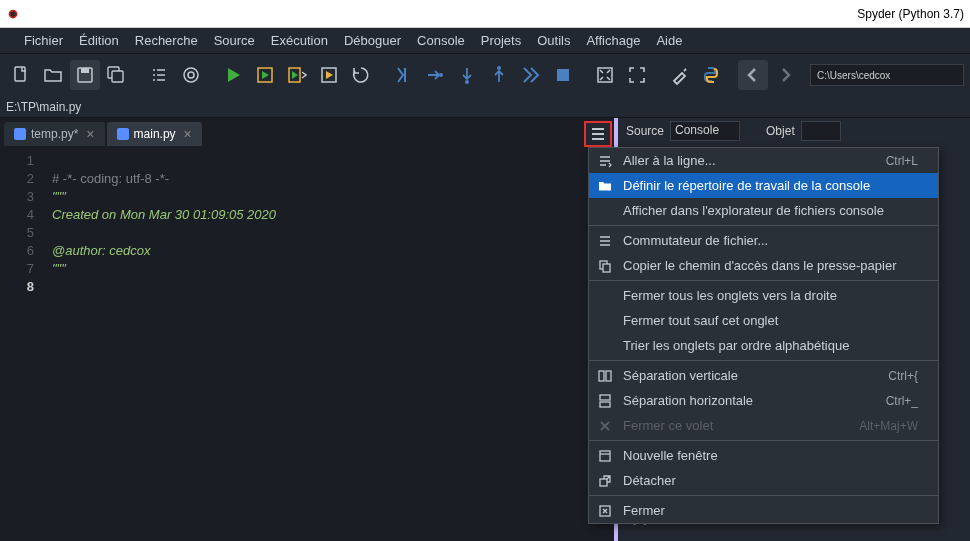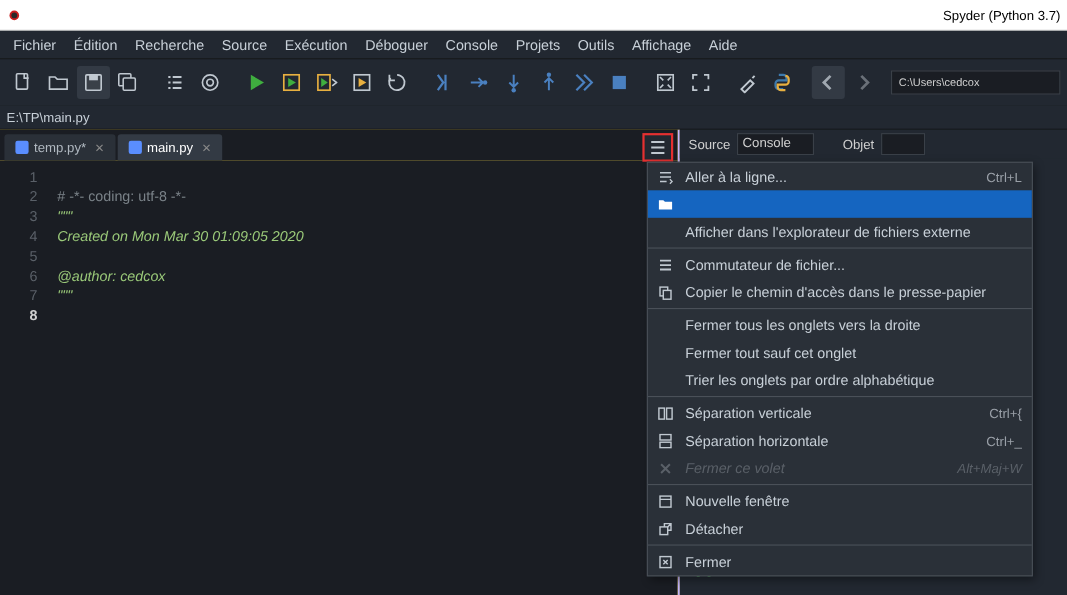--- a/index.html
+++ b/index.html
@@ -1,47 +1,47 @@
 <!DOCTYPE html>
 <html><head>
 <meta charset="utf-8">
 <style>
 * { margin: 0; padding: 0; box-sizing: border-box; font-family: 'Segoe UI', Tahoma, sans-serif; }
 body { background: #1a1d23; color: #d0d0d0; font-size: 13px; width: 970px; height: 541px; overflow: hidden; position: relative; }
 .titlebar { background: #fff; height: 28px; display: flex; align-items: center; padding: 0 6px; color: #000; font-size: 12px; border-bottom: 1px solid #ccc; justify-content: space-between; }
 .titlebar .spider { width: 14px; height: 14px; margin-right: 6px; }
-.menubar { background: #222831; height: 26px; display: flex; align-items: center; padding: 0 4px; font-size: 13px; color: #c8d0d8; border-bottom: 1px solid #141618; }
+.menubar { background: #222831; height: 26px; display: flex; align-items: center; padding: 0 16px; font-size: 13px; color: #c8d0d8; border-bottom: 1px solid #141618; }
 .menubar .item { padding: 3px 8px; cursor: default; }
 .toolbar { background: #222831; height: 42px; display: flex; align-items: center; padding: 0 6px; gap: 2px; }
 .toolbar .btn { width: 30px; height: 30px; display: flex; align-items: center; justify-content: center; border-radius: 3px; }
 .toolbar .btn.active { background: #333a44; }
 .toolbar .sep { width: 8px; }
 .pathfield { margin-left: 8px; flex: 1; background: #1a1d23; border: 1px solid #3a4048; padding: 2px 6px; color: #d0d0d0; font-size: 10px; height: 22px; }
 .filebar { background: #222831; height: 22px; display: flex; align-items: center; padding: 0 6px; color: #c8d0d8; font-size: 12px; border-bottom: 1px solid #141618; }
 .workspace { display: flex; height: calc(100% - 118px); }
-.editor-pane { flex: 1; background: #fde047; display: flex; flex-direction: column; border-right: 2px solid #c4b5fd; }
+.editor-pane { flex: 1; background: #6d28d9; display: flex; flex-direction: column; border-right: 4px solid #c4b5fd; }
 .tabs { background: #1a1d23; height: 28px; display: flex; align-items: flex-end; padding: 0 4px; }
 .tab { background: #2a3038; padding: 4px 10px; margin-right: 2px; font-size: 12px; display: flex; align-items: center; color: #b0b8c0; border-radius: 3px 3px 0 0; }
 .tab.active { background: #333a44; color: #fff; }
 .tab .doticon { width: 12px; height: 12px; margin-right: 5px; background: #5a8eff; border-radius: 2px; display: inline-block; }
 .tab .close { margin-left: 8px; font-size: 14px; color: #888; }
 .code { display: flex; flex: 1; background: #1a1d23; font-family: 'Consolas', monospace; font-size: 13px; }
 .gutter { width: 44px; text-align: right; padding: 6px 10px 0 0; color: #5a6068; line-height: 18px; }
 .gutter .cur { color: #d0d0d0; font-weight: bold; }
 .codetext { flex: 1; padding: 6px 0 0 8px; line-height: 18px; white-space: pre; }
 .comment { color: #7a8288; }
 .string { color: #9ac979; font-style: italic; }
 .right-pane { width: 352px; background: #222831; display: flex; flex-direction: column; }
 .right-header { height: 26px; display: flex; align-items: center; padding: 0 8px; background: #222831; gap: 6px; font-size: 12px; }
 .right-header input, .right-header .val { background: #1a1d23; border: 1px solid #3a4048; padding: 1px 4px; color: #d0d0d0; font-size: 12px; height: 20px; }
 .hamburger-box { position: absolute; left: 584px; top: 121px; width: 28px; height: 26px; border: 2px solid #e63030; display: flex; align-items: center; justify-content: center; background: #222831; z-index: 10; }
 .context-menu { position: absolute; left: 588px; top: 147px; width: 351px; background: #2a3038; border: 1px solid #4a5058; box-shadow: 3px 3px 8px rgba(0,0,0,0.4); z-index: 20; font-size: 13px; color: #c8d0d8; }
-.menu-item { padding: 5px 9px 5px 34px; display: flex; align-items: center; position: relative; height: 25px; }
+.menu-item { padding: 5px 20px 5px 34px; display: flex; align-items: center; position: relative; height: 25px; }
 .menu-item.highlighted { background: #1565c0; color: #fff; }
-.menu-item.disabled { color: #5a6068; font-style: italic; }
+.menu-item.disabled { color: #5a6068; }
 .menu-item .micon { position: absolute; left: 8px; width: 16px; height: 16px; display: flex; align-items: center; justify-content: center; }
 .menu-item .shortcut { margin-left: auto; color: #9aa0a8; font-size: 12px; }
 .menu-item.disabled .shortcut { color: #5a6068; }
 .menu-sep { height: 1px; background: #4a5058; margin: 2px 0; }
 .console-area { position: absolute; left: 618px; top: 510px; font-family: Consolas, monospace; font-size: 13px; }
 .console-prompt { color: #4caf50; }
 svg { display: block; }
 </style>
 </head>
 <body>
@@ -274,24 +274,25 @@
       </span>
       <span>Aller à la ligne...</span>
       <span class="shortcut">Ctrl+L</span>
     </div>
     <div class="menu-item highlighted">
       <span class="micon">
         <svg width="14" height="14" viewBox="0 0 14 14">
           <path d="M1 3h4l1.5 1.5H13v7H1z" fill="#fff"></path>
         </svg>
       </span>
+      <span>Définir le répertoire de travail  de la console</span>
     </div>
     <div class="menu-item">
       <span class="micon"></span>
-      <span>Afficher dans l'explorateur de fichiers externe</span>
+      <span>Afficher dans l'explorateur de fichiers console</span>
     </div>
     <div class="menu-sep"></div>
     <div class="menu-item">
       <span class="micon">
         <svg width="14" height="14" viewBox="0 0 14 14">
           <path d="M2 3h10M2 7h10M2 11h10" stroke="#c0c8d0" stroke-width="1.6"></path>
         </svg>
       </span>
       <span>Commutateur de fichier...</span>
     </div>

